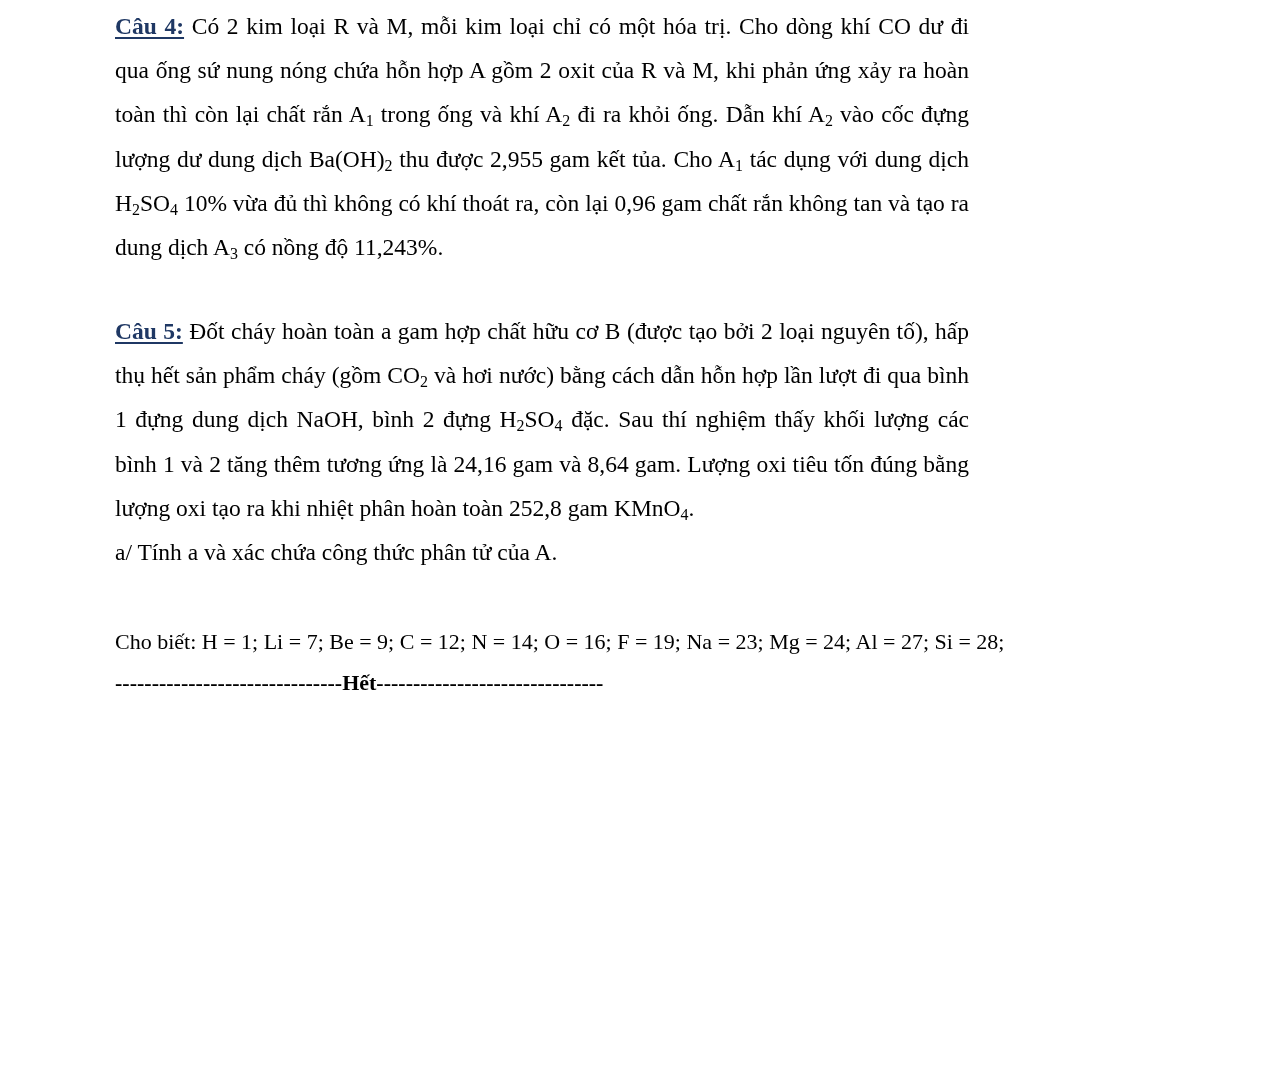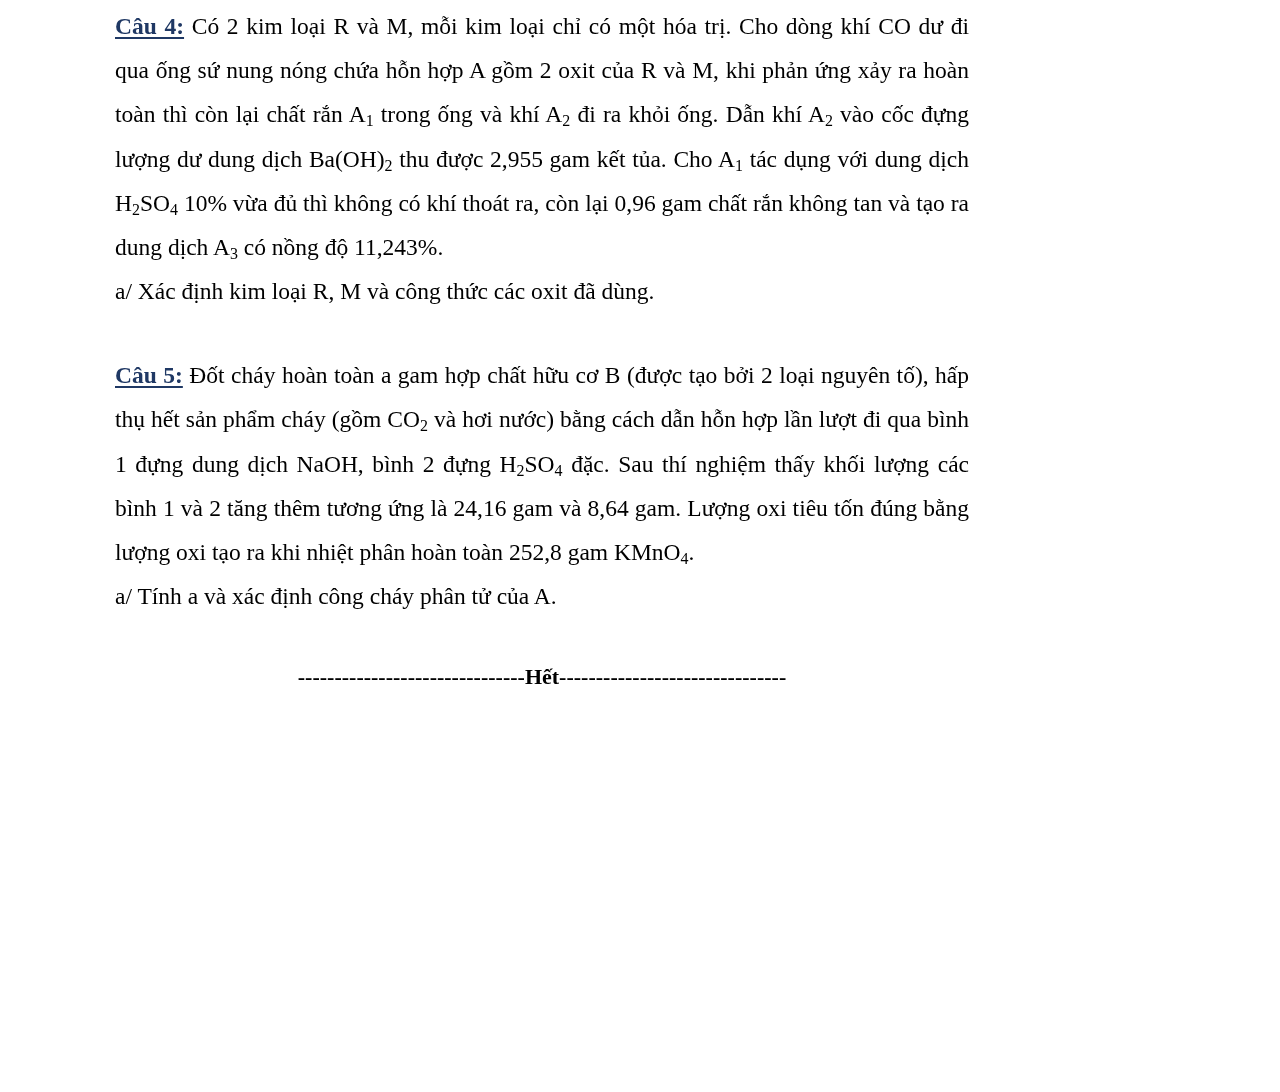--- a/index.html
+++ b/index.html
@@ -52,45 +52,45 @@
   .atomic {
     margin-top: 46px;
     text-align: center;
     font-size: 22px;
     line-height: 2.0;
   }
   .atomic .line {
     white-space: nowrap;
   }
   .het {
-    margin-top: 20px;
-    text-align: center;
+    margin-top: 6px;
+    text-align: left;
     font-size: 22px;
     font-weight: bold;
     letter-spacing: 0px;
   }
   .het .dashes {
     font-weight: bold;
   }
 </style>
 </head>
 <body>
 
 <div class="page">
 
   <div class="q-block">
     <p class="para"><span class="q-label">Câu 4:</span><span> Có 2 kim loại R và M, mỗi kim loại chỉ có một hóa trị. Cho dòng khí CO dư đi qua ống sứ nung nóng chứa hỗn hợp A gồm 2 oxit của R và M, khi phản ứng xảy ra hoàn toàn thì còn lại chất rắn A</span><sub>1</sub><span> trong ống và khí A</span><sub>2</sub><span> đi ra khỏi ống. Dẫn khí A</span><sub>2</sub><span> vào cốc đựng lượng dư dung dịch Ba(OH)</span><sub>2</sub><span> thu được 2,955 gam kết tủa. Cho A</span><sub>1</sub><span> tác dụng với dung dịch H</span><sub>2</sub><span>SO</span><sub>4</sub><span> 10% vừa đủ thì không có khí thoát ra, còn lại 0,96 gam chất rắn không tan và tạo ra dung dịch A</span><sub>3</sub><span> có nồng độ 11,243%.</span></p>
-    <p class="para nojust">a/ Xác định kim loại R, M và công thức các oxit đã dùng.</p>
   </div>
 
   <div class="spacer-lg"></div>
 
   <div class="q-block">
     <p class="para"><span class="q-label">Câu 5:</span><span> Đốt cháy hoàn toàn a gam hợp chất hữu cơ B (được tạo bởi 2 loại nguyên tố), hấp thụ hết sản phẩm cháy (gồm CO</span><sub>2</sub><span> và hơi nước) bằng cách dẫn hỗn hợp lần lượt đi qua bình 1 đựng dung dịch NaOH, bình 2 đựng H</span><sub>2</sub><span>SO</span><sub>4</sub><span> đặc. Sau thí nghiệm thấy khối lượng các bình 1 và 2 tăng thêm tương ứng là 24,16 gam và 8,64 gam. Lượng oxi tiêu tốn đúng bằng lượng oxi tạo ra khi nhiệt phân hoàn toàn 252,8 gam KMnO</span><sub>4</sub><span>.</span></p>
-    <p class="para nojust">a/ Tính a và xác định công cháy phân tử của A.</p>
+    <p class="para nojust">a/ Tính a và xác chứa công thức phân tử của A.</p>
   </div>
 
   <div class="atomic">
+    <div class="line">Cho biết: H = 1; Li = 7; Be = 9; C = 12; N = 14; O = 16; F = 19; Na = 23; Mg = 24; Al = 27; Si = 28;</div>
   </div>
 
   <div class="het"><span class="dashes">-------------------------------</span><span>Hết</span><span class="dashes">-------------------------------</span></div>
 
 </div>
 
 </body></html>

